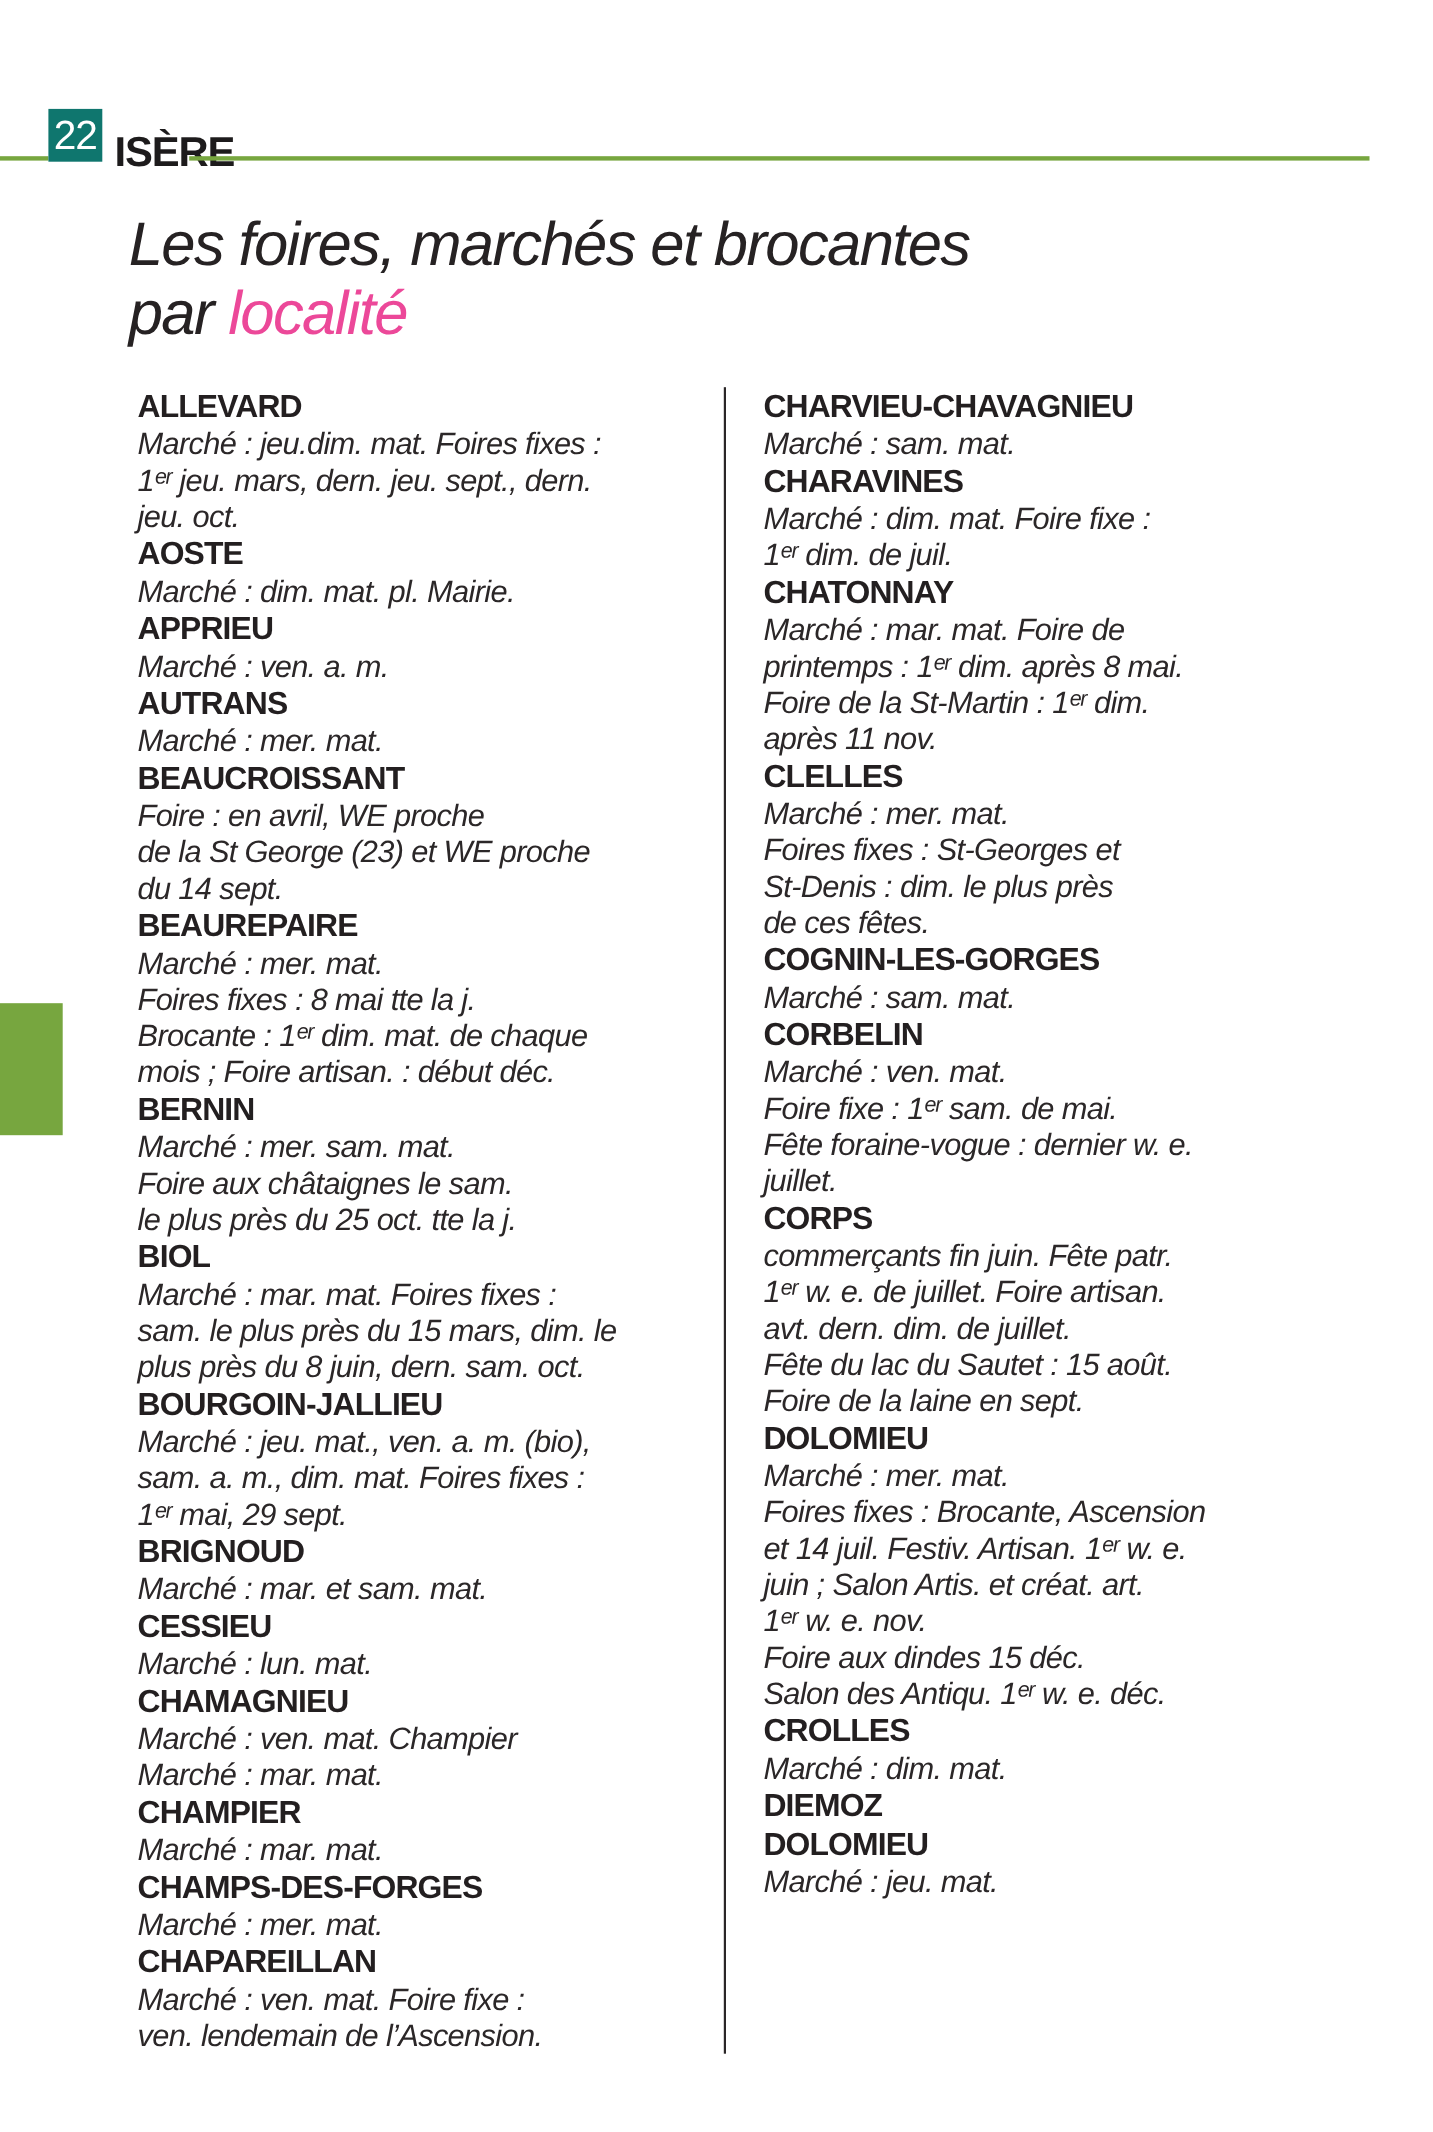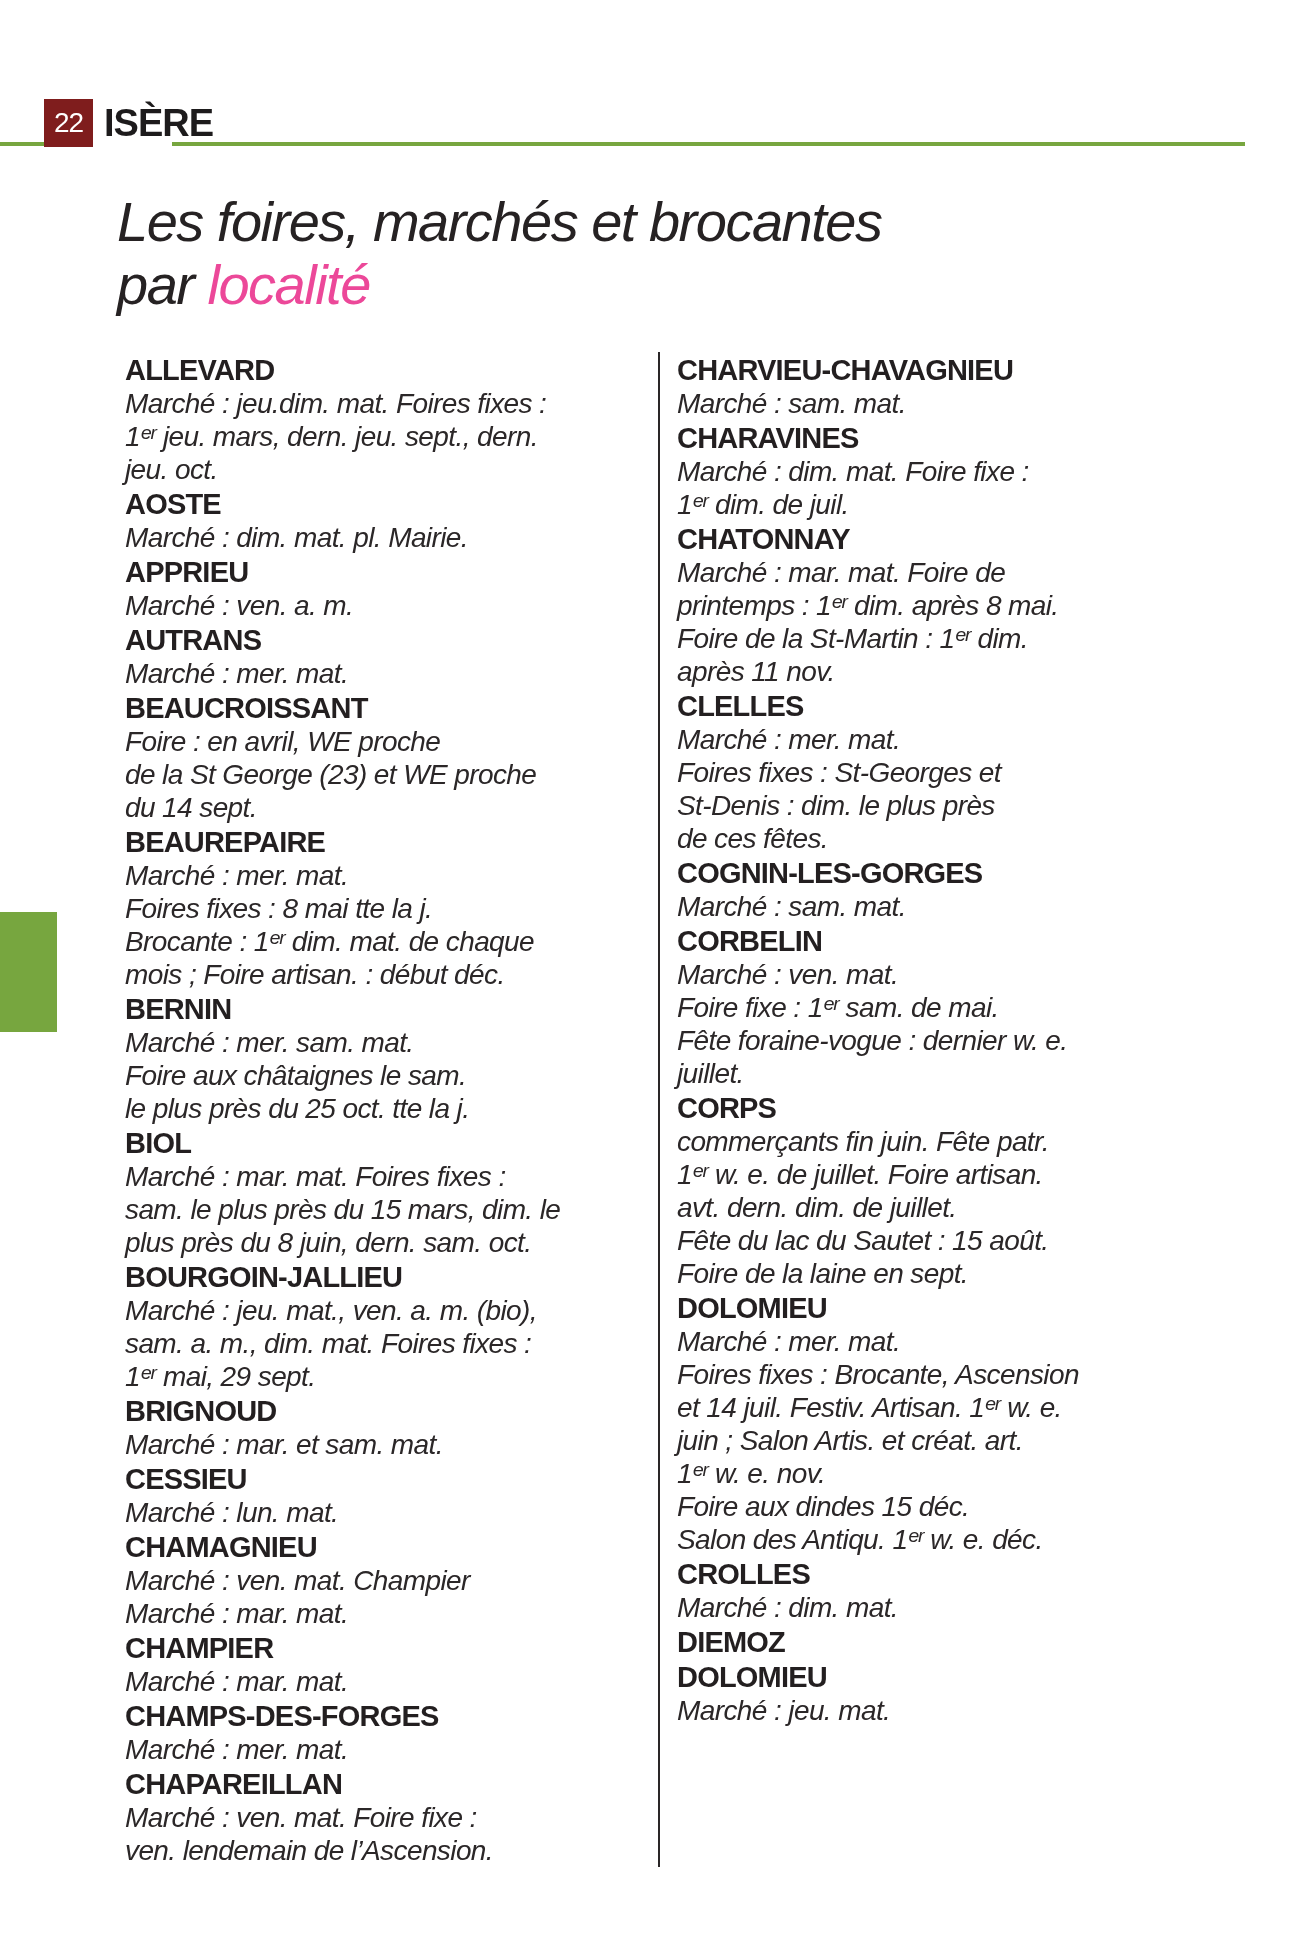--- a/index.html
+++ b/index.html
@@ -5,43 +5,43 @@
   html,body{margin:0;padding:0;}
   body{
     width:1303px;height:1938px;position:relative;background:#ffffff;
     font-family:"Liberation Sans",sans-serif;color:#262223;overflow:hidden;
   }
   
   .rule{position:absolute;background:#77A63F;height:4px;top:142px;}
   .rule-left{left:0;width:44px;}
   .rule-right{left:172px;width:1073px;}
   .page-num-box{
-    position:absolute;left:44px;top:99px;width:49px;height:48px;background:#7f1d1d;
+    position:absolute;left:44px;top:99px;width:49px;height:48px;background:#0f766e;
     display:flex;align-items:center;justify-content:center;
-    color:#ffffff;font-size:28px;font-weight:400;letter-spacing:-1px;
+    color:#ffffff;font-size:37px;font-weight:400;letter-spacing:-1px;
   }
   .region-title{
-    position:absolute;left:104px;top:102px;font-size:38px;font-weight:800;
+    position:absolute;left:104px;top:118px;font-size:38px;font-weight:800;
     letter-spacing:-1px;color:#1d1b1c;
   }
   
   .doc-title{
     position:absolute;left:113px;top:186px;width:1100px;
     font-size:56px;line-height:63px;font-style:italic;font-weight:400;
     letter-spacing:-1.5px;color:#262223;
   }
   .doc-title .accent{color:#ec4899;}
   
   .columns{
     position:absolute;left:125px;top:352px;width:1075px;
     display:flex;align-items:stretch;
   }
   .col{box-sizing:border-box;}
   .col-left{width:535px;border-right:2px solid #2a2627;padding-right:18px;}
-  .col-right{flex:1;padding-left:17px;}
+  .col-right{flex:1;padding-left:34px;}
   .entry-name{
     font-size:29px;font-weight:700;letter-spacing:-0.8px;line-height:33px;
     color:#231F20;padding-top:2px;
   }
   .entry-line{
     font-size:28px;font-style:italic;letter-spacing:-0.6px;line-height:33px;
     color:#2b2728;white-space:nowrap;
   }
   
   .accent-bar{

